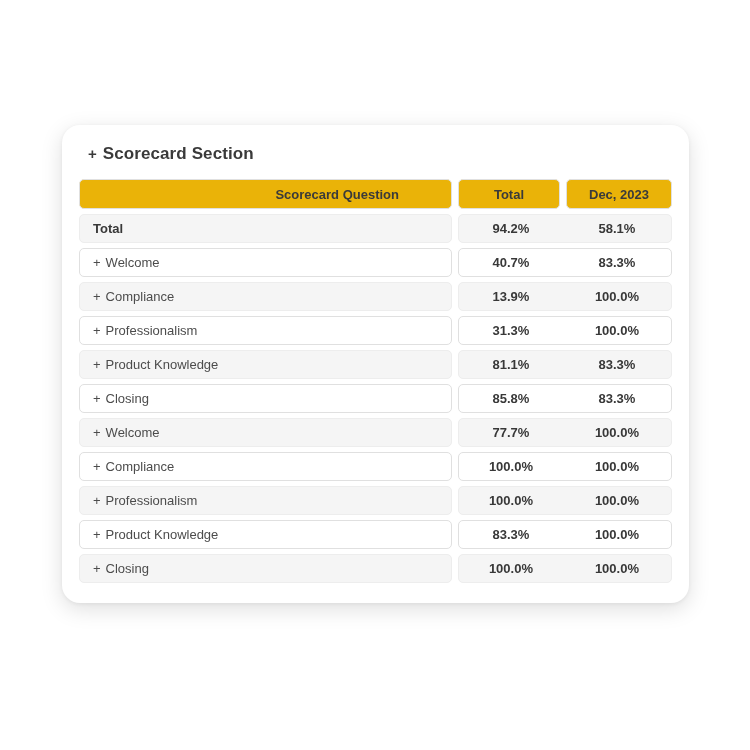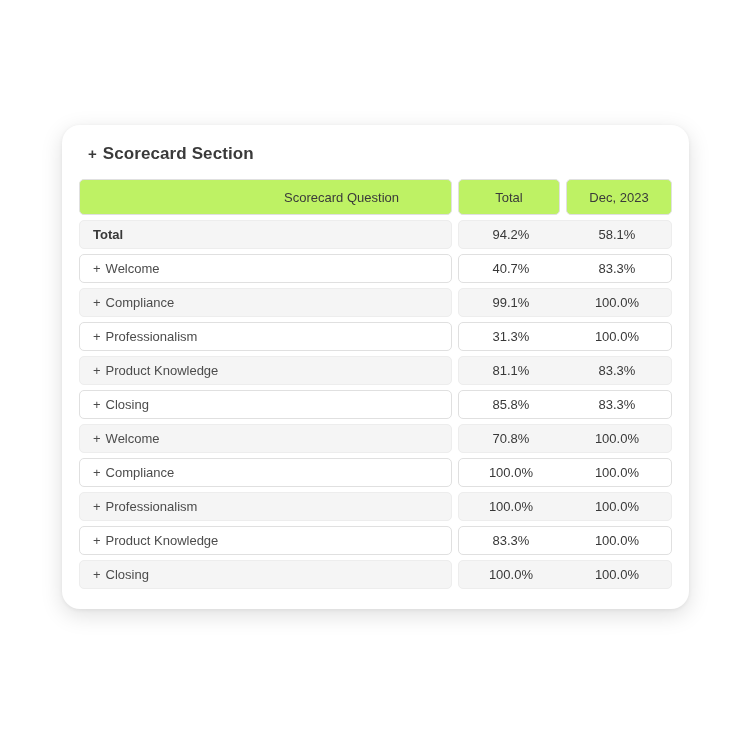--- a/index.html
+++ b/index.html
@@ -56,25 +56,25 @@
   }
   .drow:last-child { margin-bottom: 0; }
   .cell {
     box-sizing: border-box;
     border-radius: 5px;
     display: flex;
     align-items: center;
   }
   
   .hrow .cell {
-    height: 36px;
-    background: #bef264;
+    height: 30px;
+    background: #eab308;
     border: 1px solid #e0e0e0;
     font-size: 13px;
-    font-weight: 400;
+    font-weight: 700;
     color: #3a3a3a;
   }
   .h-question {
     flex: 1;
     justify-content: flex-end;
     padding-right: 52px;
   }
   .h-total { width: 102px; justify-content: center; }
   .h-period { width: 106px; justify-content: center; }
   
@@ -103,21 +103,21 @@
   }
   .d-values {
     width: 214px;
     padding: 0;
   }
   .val-slot {
     display: flex;
     align-items: center;
     justify-content: center;
     font-size: 13px;
-    font-weight: 400;
+    font-weight: 700;
     color: #383838;
   }
   .val-total { width: 49%; }
   .val-period { width: 51%; }
 </style>
 </head>
 <body>
 
 <div class="viewport">
   <div class="card">
@@ -154,21 +154,21 @@
       <span class="val-slot val-period">83.3%</span>
     </div>
   </div>
 
   <div class="drow shade">
     <div class="cell d-question">
               <span class="row-plus">+</span>
               <span class="row-label">Compliance</span>
             </div>
     <div class="cell d-values">
-      <span class="val-slot val-total">99.1%</span>
+      <span class="val-slot val-total">13.9%</span>
       <span class="val-slot val-period">100.0%</span>
     </div>
   </div>
 
   <div class="drow plain">
     <div class="cell d-question">
               <span class="row-plus">+</span>
               <span class="row-label">Professionalism</span>
             </div>
     <div class="cell d-values">
@@ -198,21 +198,21 @@
       <span class="val-slot val-period">83.3%</span>
     </div>
   </div>
 
   <div class="drow shade">
     <div class="cell d-question">
               <span class="row-plus">+</span>
               <span class="row-label">Welcome</span>
             </div>
     <div class="cell d-values">
-      <span class="val-slot val-total">70.8%</span>
+      <span class="val-slot val-total">77.7%</span>
       <span class="val-slot val-period">100.0%</span>
     </div>
   </div>
 
   <div class="drow plain">
     <div class="cell d-question">
               <span class="row-plus">+</span>
               <span class="row-label">Compliance</span>
             </div>
     <div class="cell d-values">

